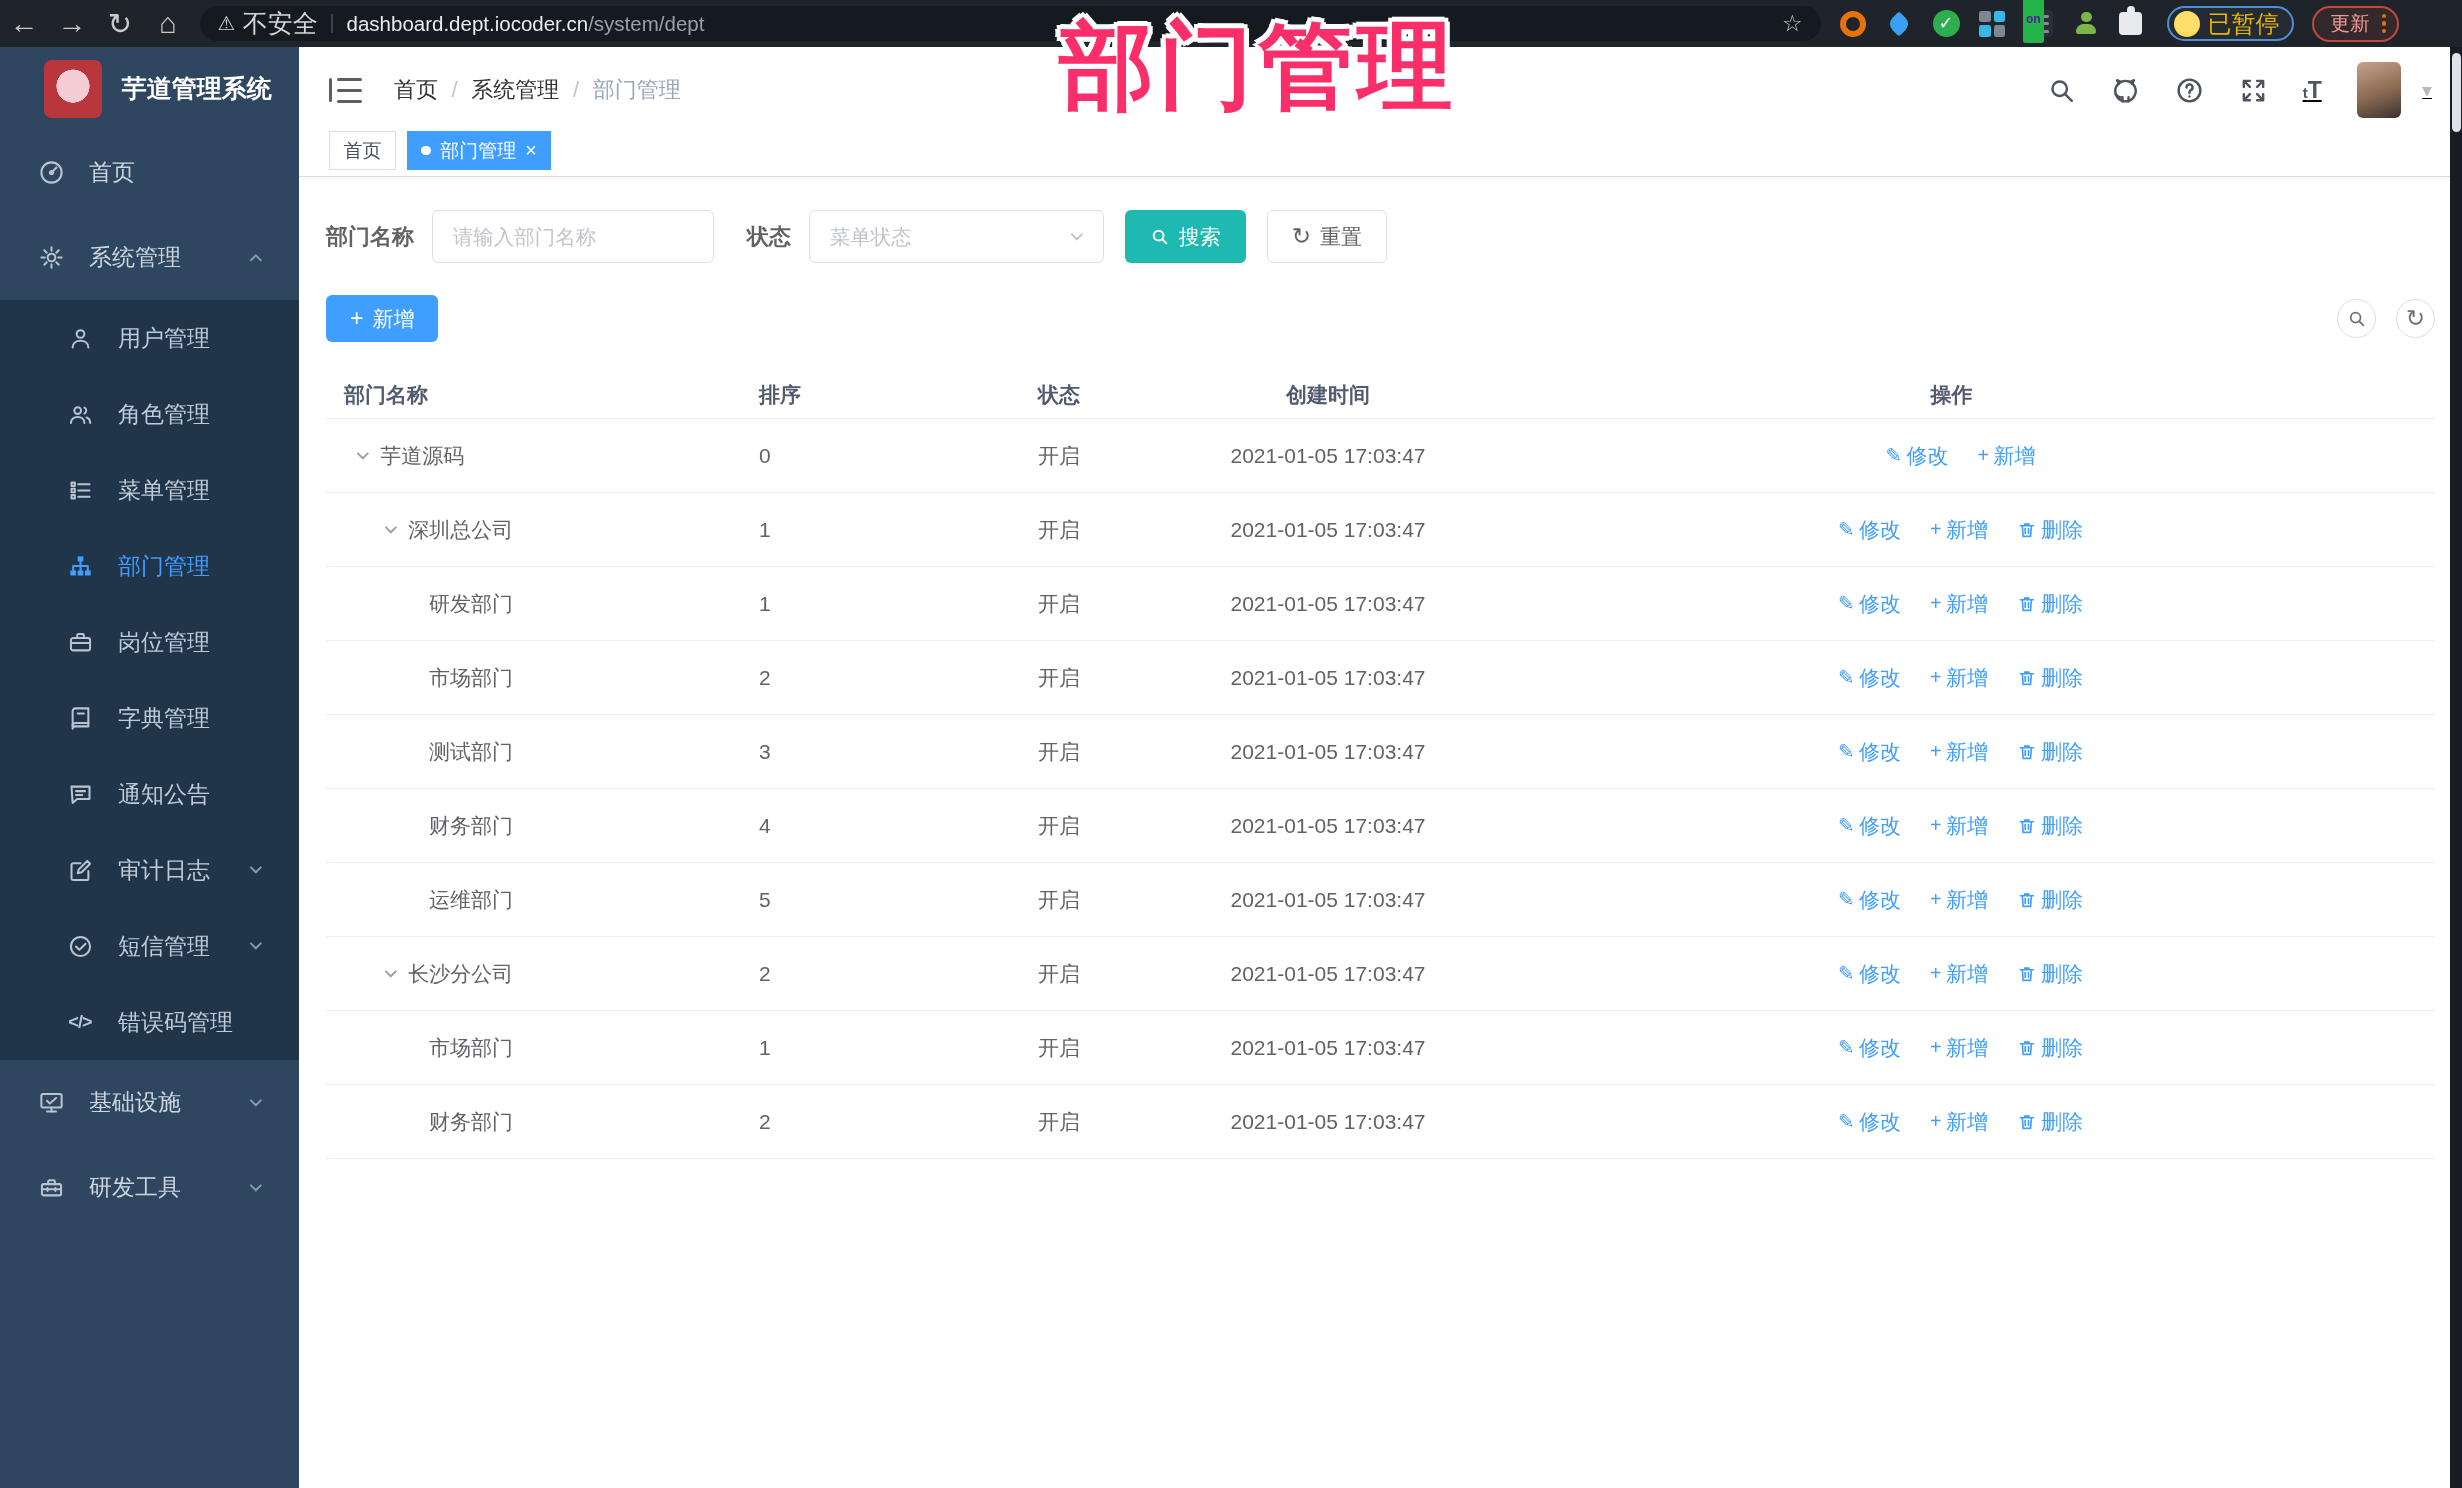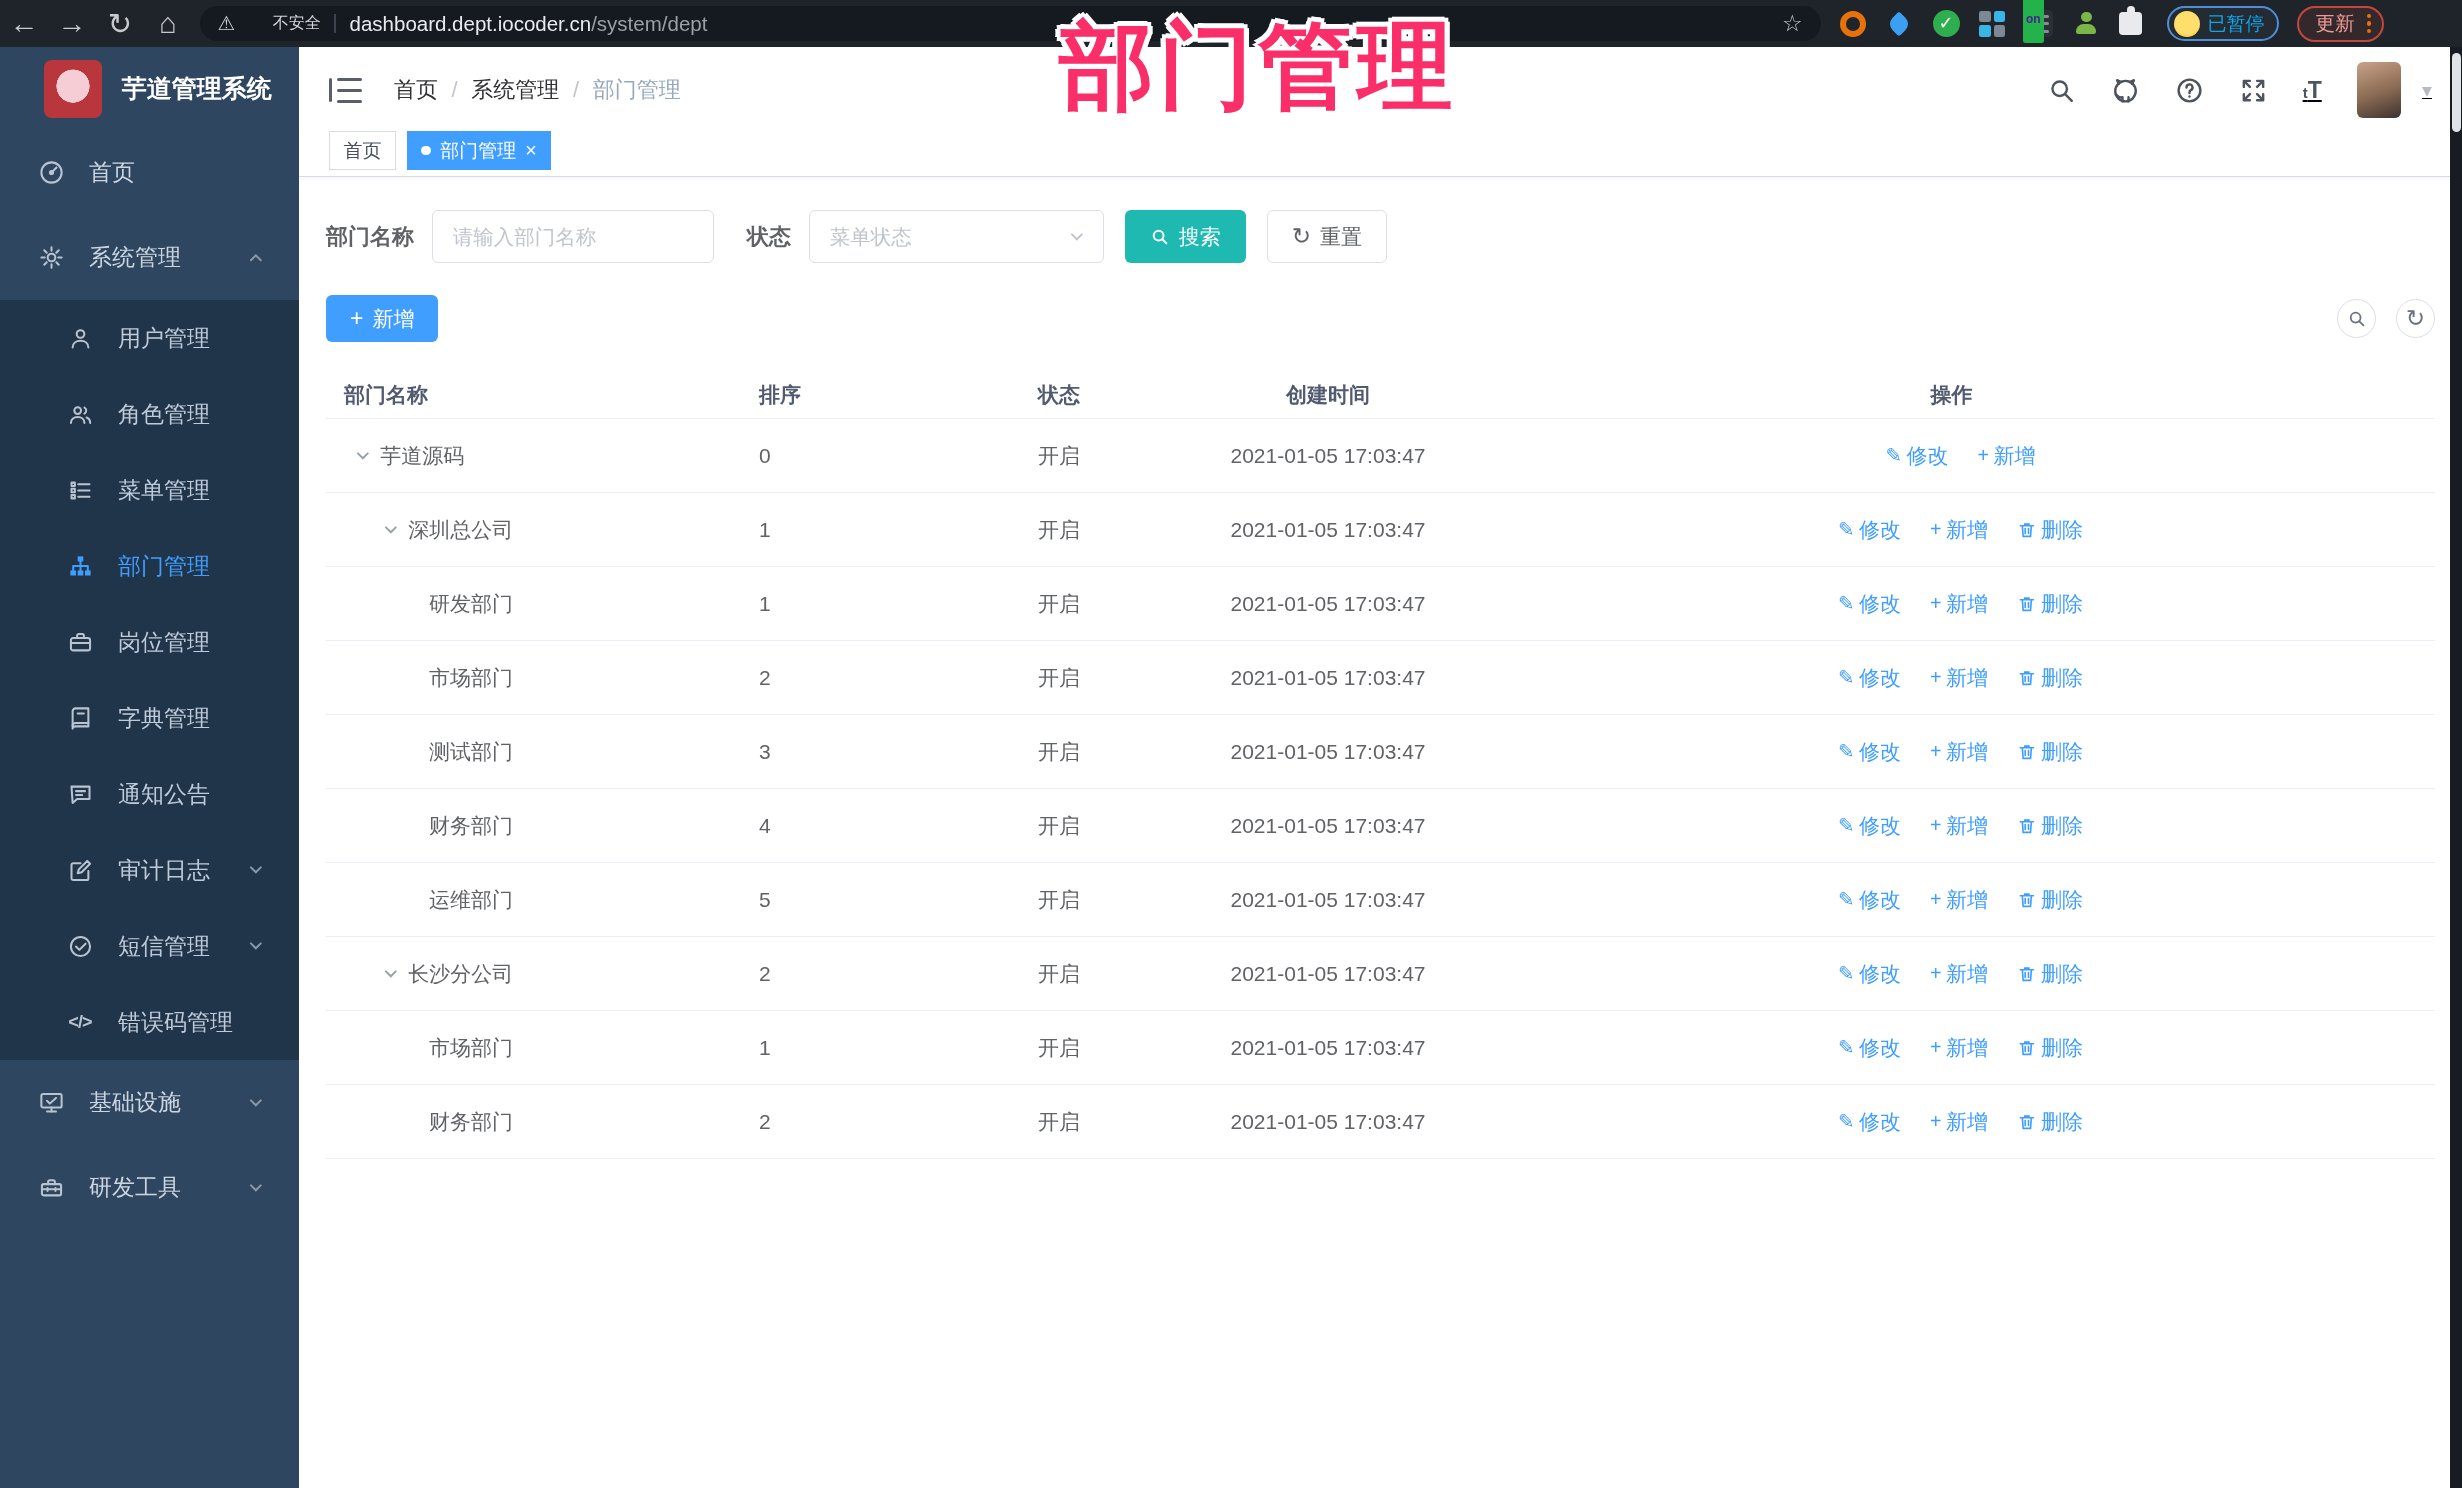--- a/index.html
+++ b/index.html
@@ -6,21 +6,21 @@
   html,body { width:2462px; height:1488px; overflow:hidden; background:#fff;
     font-family:"Liberation Sans","DejaVu Sans",sans-serif; }
 
   
   .chrome { position:absolute; top:0; left:0; width:2462px; height:47px;
     background:#1f242b; display:flex; align-items:center; z-index:40; }
   .chrome .navic { font-size:29px; color:#c7cacd; width:48px; text-align:center; cursor:default; }
   .addr { height:35px; width:1621px; margin-left:7.6px; background:#151a21; border-radius:18px;
     display:flex; align-items:center; padding:0 18px; color:#d3d7da; }
   .addr .warn { font-size:19.7px; margin-right:7.6px; color:#d3d7da; }
-  .addr .sec { font-size:16px; color:#d3d7da;margin-left:30px; }
+  .addr .sec { font-size:25px; color:#d3d7da; }
   .addr .div { width:1.5px; height:19.7px; background:#3c434c; margin:0 13.6px; }
   .addr .host { font-size:20.5px; color:#e8ecef; }
   .addr .path { font-size:20.5px; color:#9aa0a6; }
   .addr .star { margin-left:auto; font-size:23px; color:#c7cacd; }
   .exts { display:flex; align-items:center; gap:19.7px; margin-left:19.7px; }
   .extic { width:27px; height:27px; position:relative; }
   .ring { border:6.8px solid #e8710a; border-radius:50%; width:26px; height:26px; }
   .drop { width:18px; height:18px; background:#3ba0f2; transform:rotate(45deg); margin:4.5px; border-radius:3px 9px 3px 9px; }
   .gcheck { background:#2fae4f; border-radius:50%; color:#fff; font-size:18px; text-align:center; line-height:27px; }
   .grid4 { display:grid; grid-template-columns:11.4px 11.4px; grid-gap:3px; padding-top:0.8px; }
@@ -31,21 +31,21 @@
   .onbadge { position:absolute; left:-3px; bottom:-6px; background:#24b24a; color:#4c1d95;
     font-size:12px; padding:17px 3px; border-radius:2.3px; font-weight:bold; }
   .gperson { position:relative; }
   .gperson .h { width:10.6px; height:10.6px; background:#7ab648; border-radius:50%; margin:1.5px auto 0; }
   .gperson .b { width:19.7px; height:10.6px; background:#7ab648; border-radius:7.6px 7.6px 2.3px 2.3px; margin:1.5px auto 0; }
   .puzzle { width:23px; height:23px; background:#e8eaed; border-radius:3.8px; margin-top:2.3px; position:relative; }
   .puzzle:before { content:""; position:absolute; top:-6px; left:7.6px; width:8.3px; height:8.3px; background:#e8eaed; border-radius:50%; }
   .profile-chip { margin-left:21px; height:35px; border:2.3px solid #4d8fd6; border-radius:18px;
     background:#242b33; display:flex; align-items:center; padding:0 12px 0 4.5px; gap:7.6px; }
   .emoji { width:26px; height:26px; border-radius:50%; background:radial-gradient(circle at 50% 40%, #ffdf6b 60%, #f4b400); }
-  .profile-chip span { font-size:19px; color:#0ea5e9; }
+  .profile-chip span { font-size:24px; color:#eab308; }
   .update-pill { margin-left:18px; height:36px; border:2.3px solid #c4473a; border-radius:18px;
     background:rgba(196,71,58,.12); display:flex; align-items:center; padding:0 10.6px 0 16.7px; gap:12px; }
   .update-pill span { font-size:19.7px; color:#ef9a93; }
   .vdots { display:flex; flex-direction:column; gap:3px; }
   .vdots i { width:4.5px; height:4.5px; border-radius:50%; background:#e8710a; }
 
   
   .app { position:absolute; top:47px; left:0; width:2462px; bottom:0; display:flex; }
 
   

